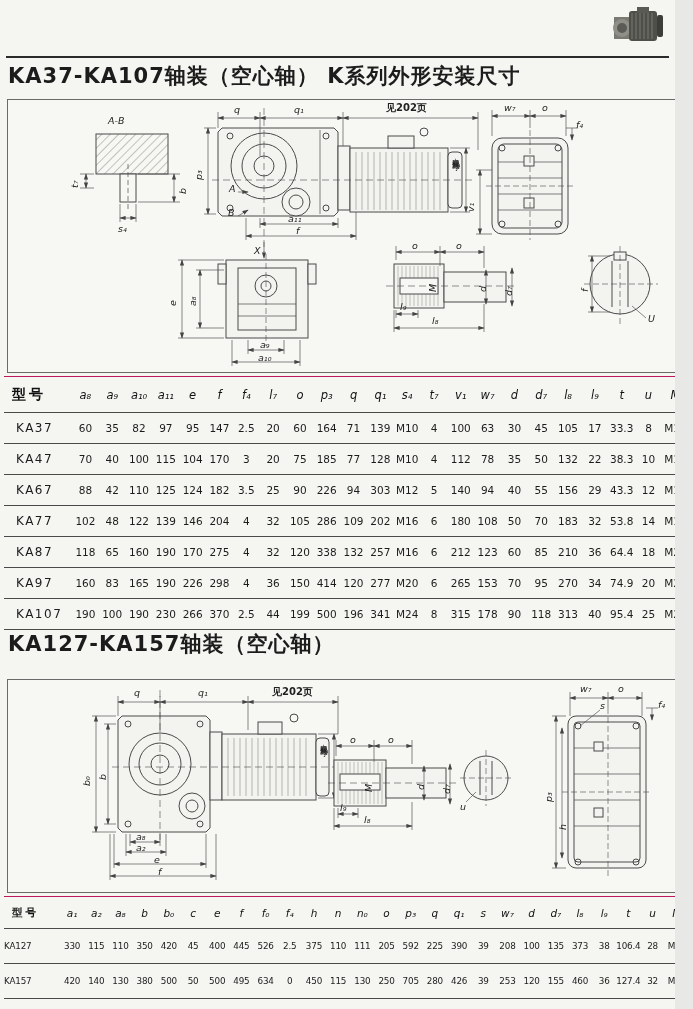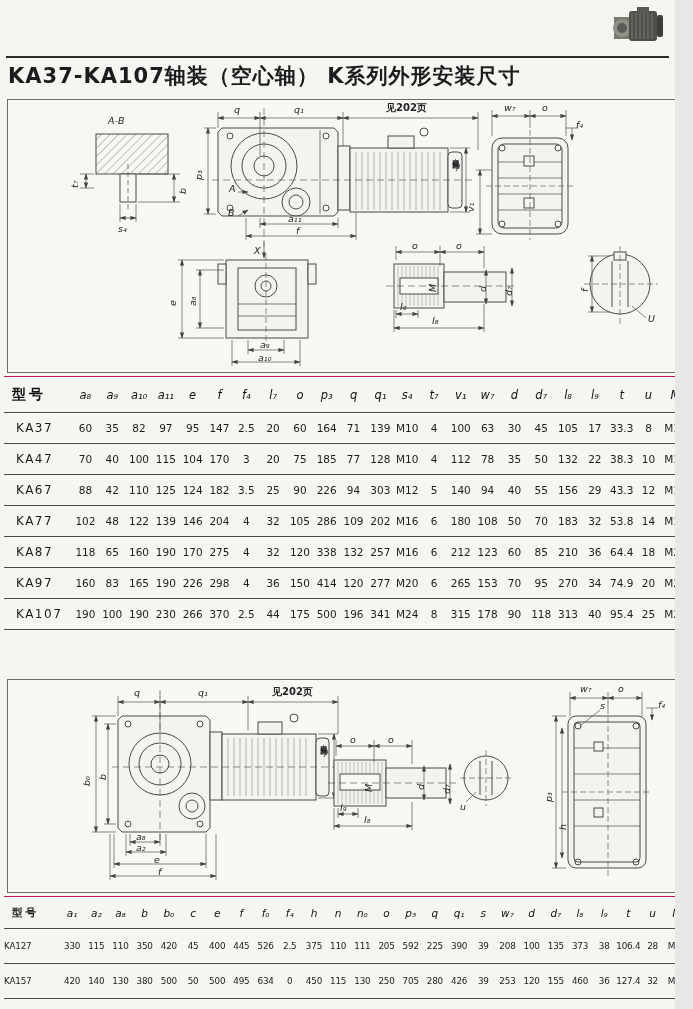--- a/index.html
+++ b/index.html
@@ -429,39 +429,40 @@
         <tr>
           <td class="model-c">KA107</td>
           <td>190</td>
           <td>100</td>
           <td>190</td>
           <td>230</td>
           <td>266</td>
           <td>370</td>
           <td>2.5</td>
           <td>44</td>
-          <td>175</td>
+          <td>199</td>
           <td>500</td>
           <td>196</td>
           <td>341</td>
           <td>M24</td>
           <td>8</td>
           <td>315</td>
           <td>178</td>
           <td>90</td>
           <td>118</td>
           <td>313</td>
           <td>40</td>
           <td>95.4</td>
           <td>25</td>
           <td>M24</td>
         </tr>
       </tbody>
     </table>
 
+  <h1 class="sec-title" id="title2">KA127-KA157轴装（空心轴）</h1>
 
   <div class="diagram-box" id="dbox2">
     <svg class="art" width="675" height="212" viewBox="0 0 675 212">
       <g stroke="#4a4a4a" fill="none" stroke-width="1">
 
         <polygon points="114,36 198,36 202,40 202,148 198,152 114,152 110,148 110,40" fill="#f3f3f0"></polygon>
         <circle cx="152" cy="84" r="31"></circle>
           <circle cx="152" cy="84" r="21"></circle>
           <circle cx="152" cy="84" r="9"></circle>
         <circle cx="184" cy="126" r="13" fill="#f3f3f0"></circle>

